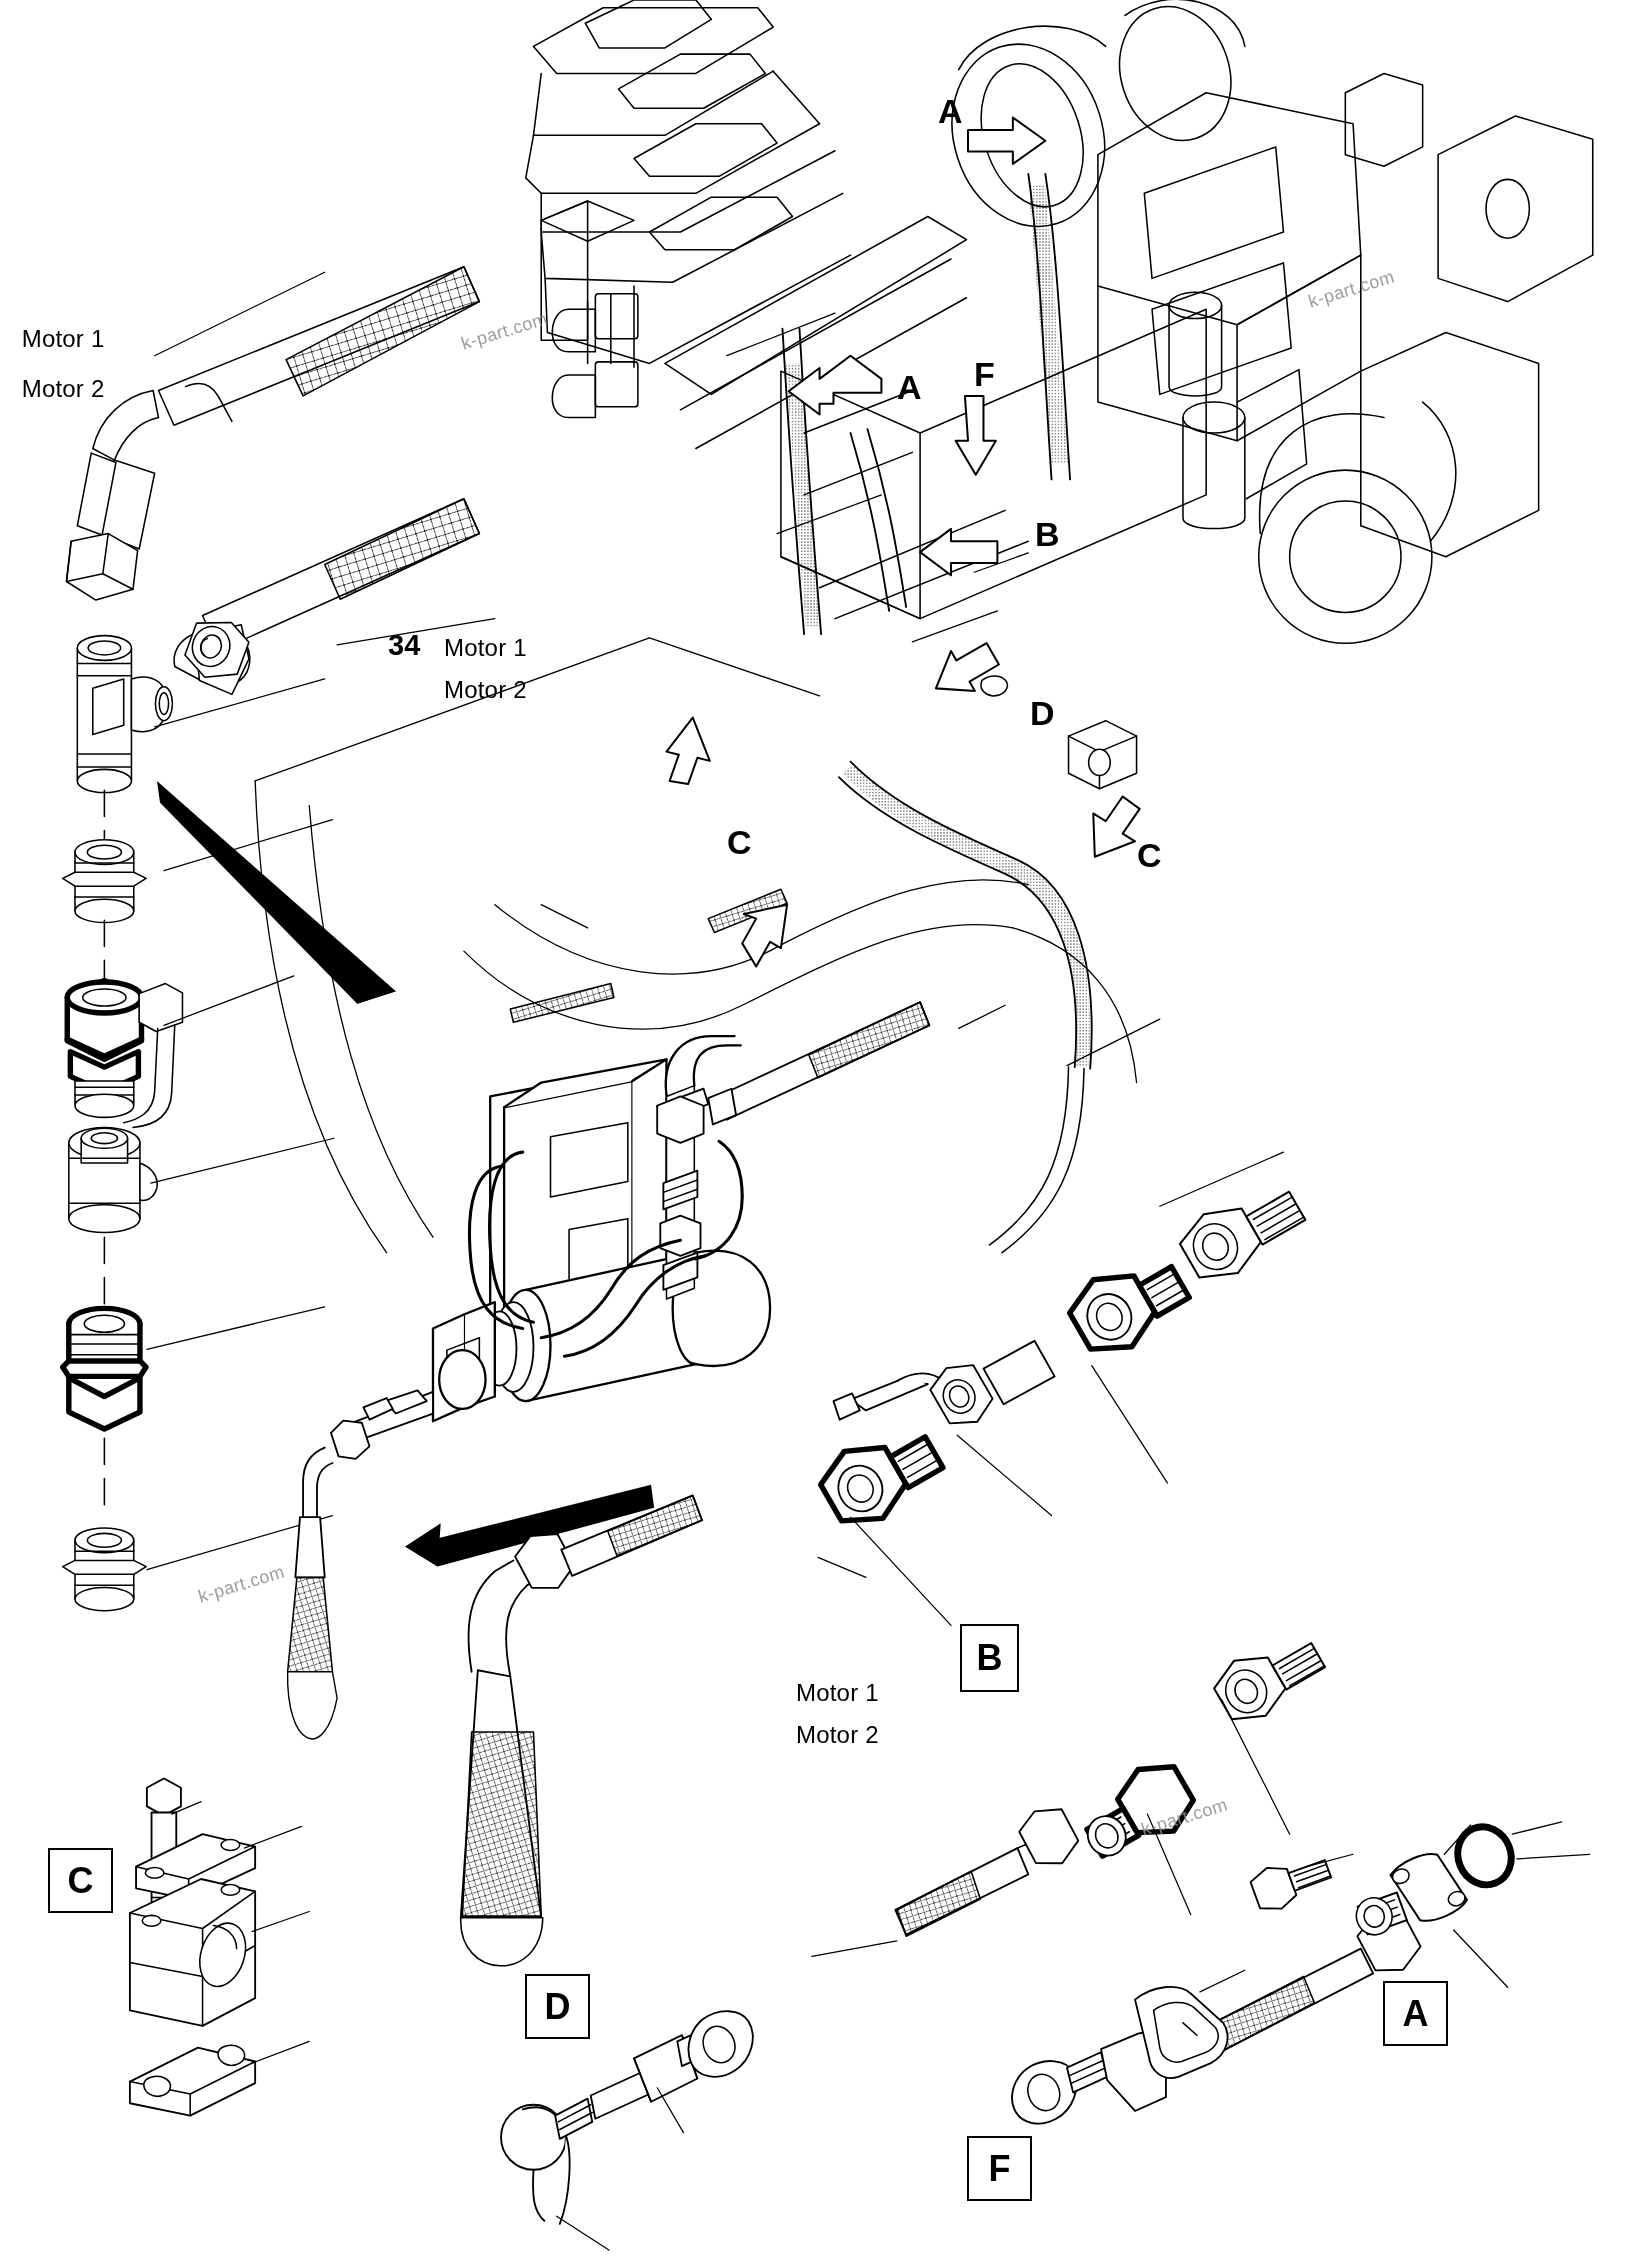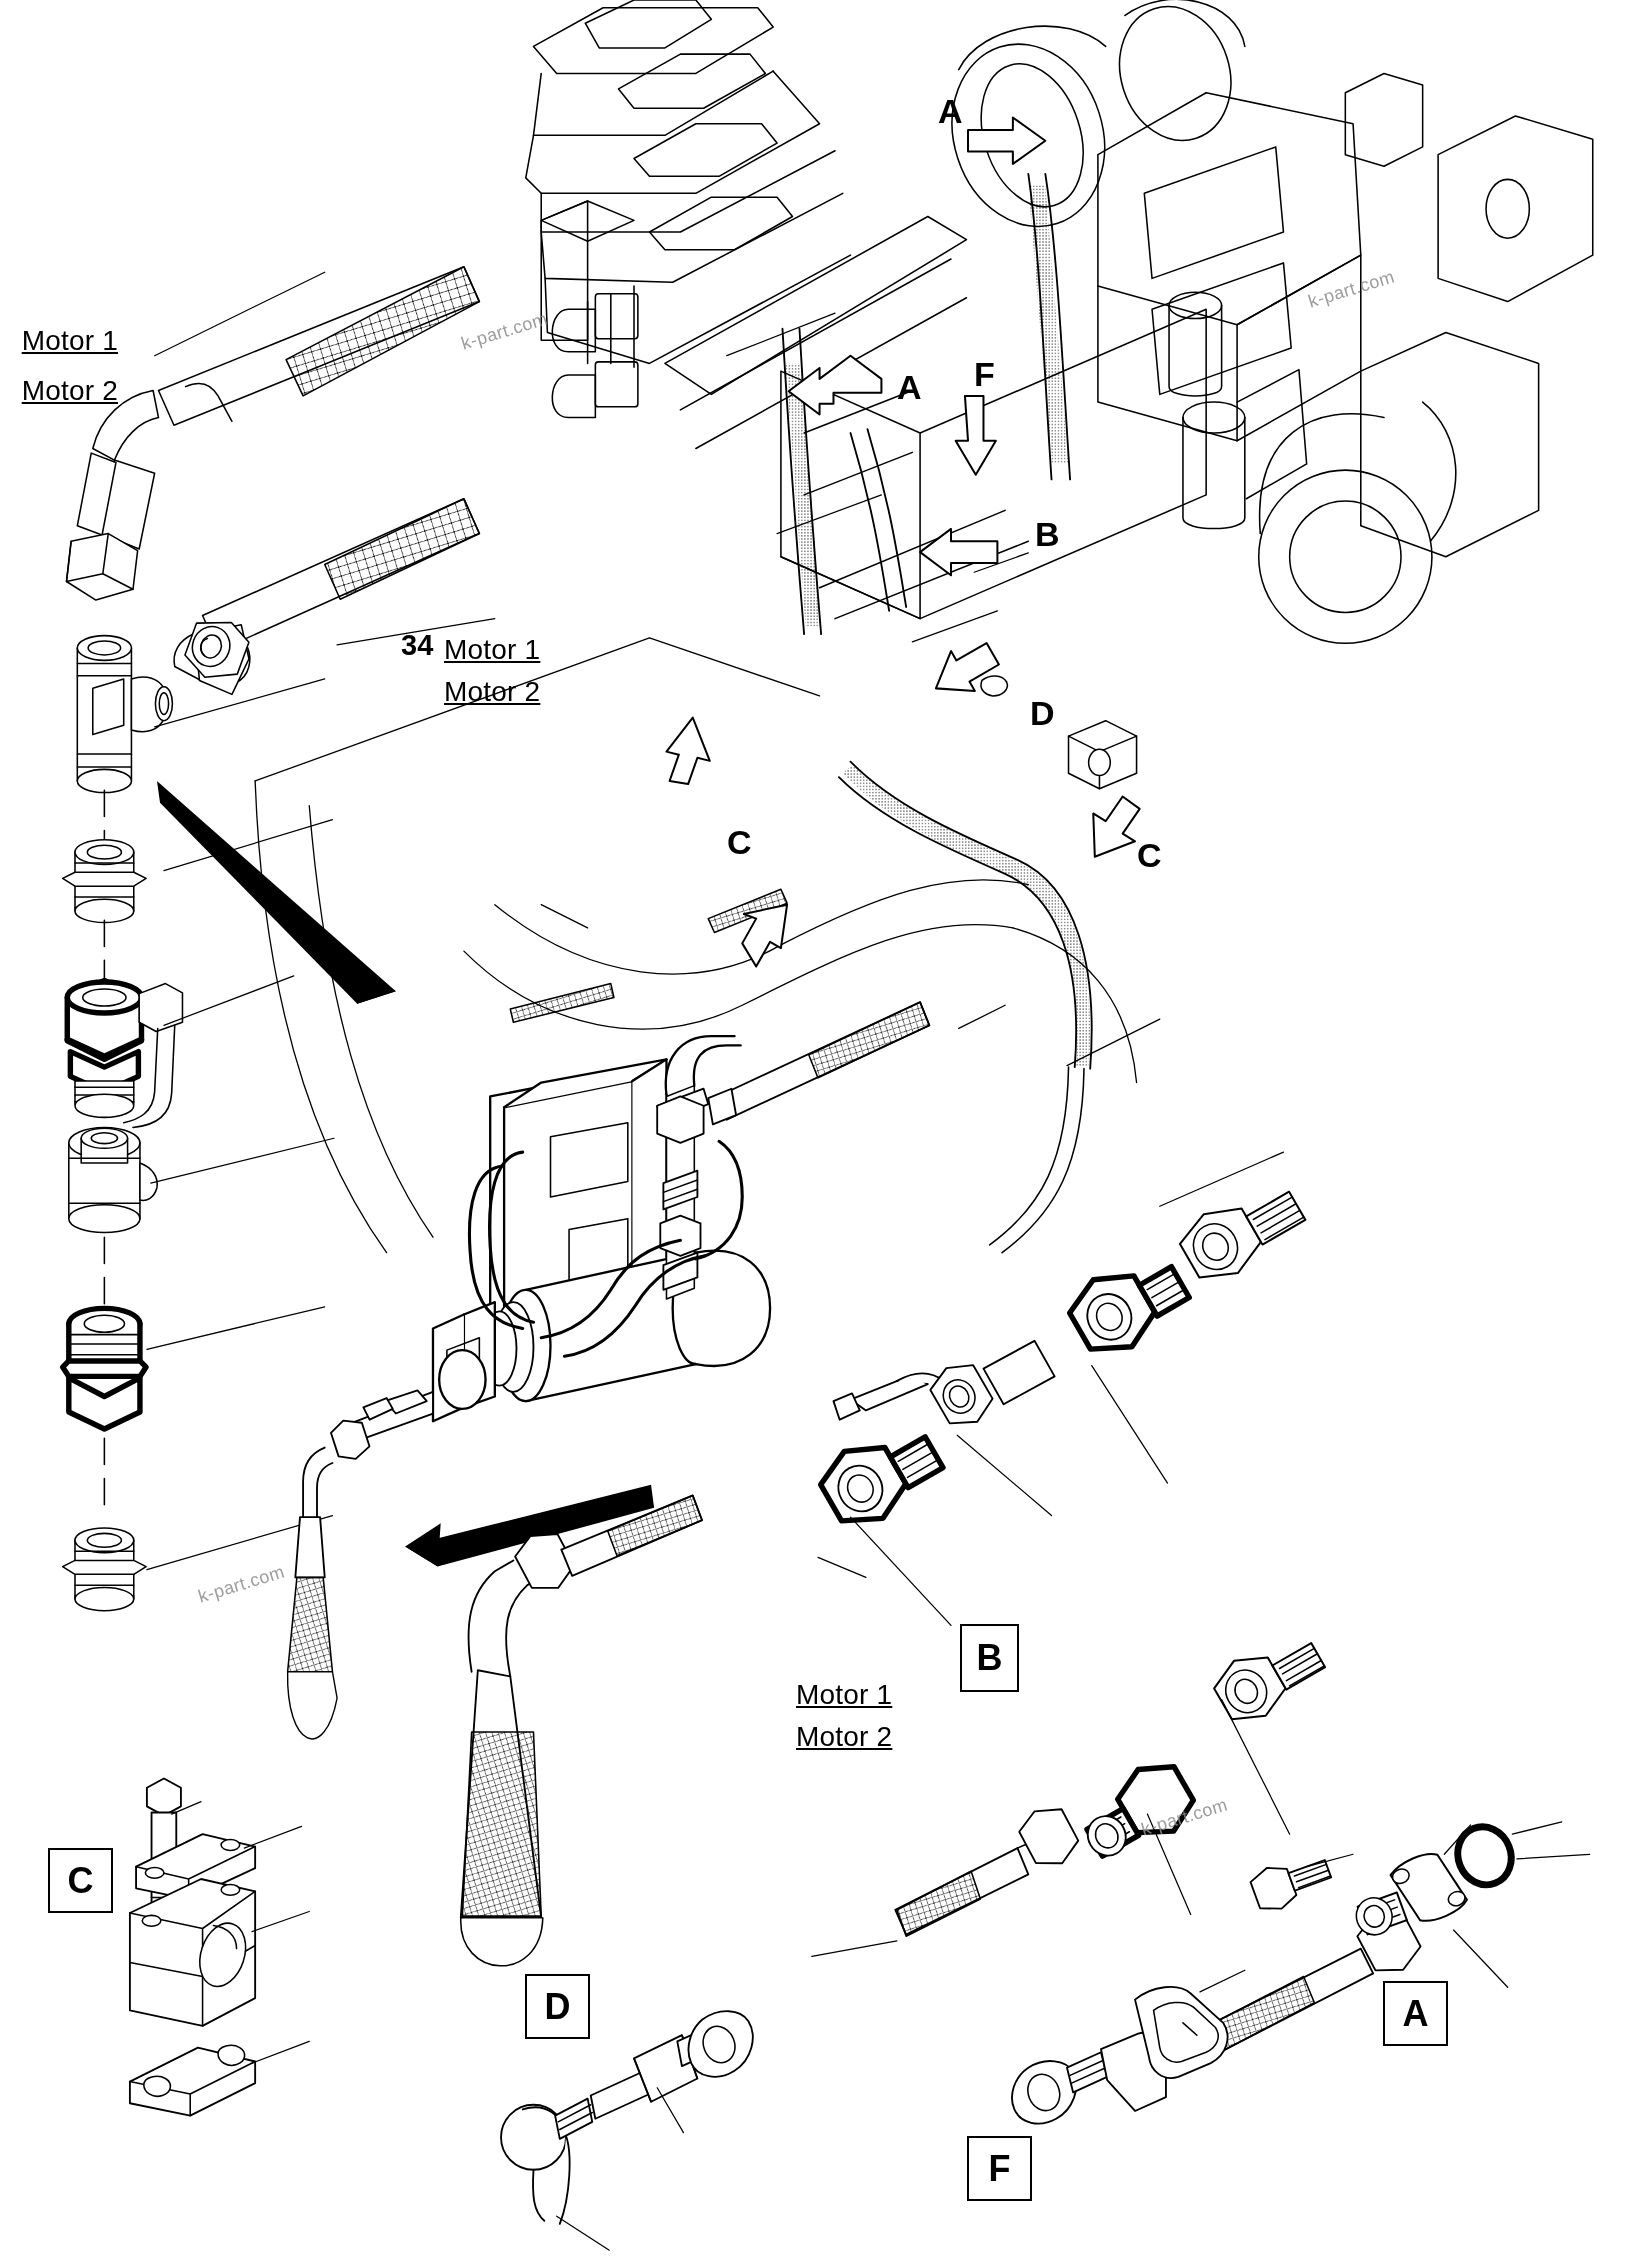--- a/index.html
+++ b/index.html
@@ -24,23 +24,22 @@
   }
   
   .txt {
     position: absolute;
     white-space: nowrap;
     color: #000;
     font-family: "Liberation Sans", sans-serif;
     line-height: 1;
   }
   .motor-label {
-    font-size: 28px;
+    font-size: 24px;
     letter-spacing: 0.2px;
-    text-decoration: underline;
   }
   .qty-label {
     font-size: 29px;
     font-weight: bold;
   }
   .callout-letter {
     font-size: 34px;
     font-weight: bold;
     letter-spacing: 0.4px;
   }
@@ -589,21 +588,21 @@
           <path d="M1552,2576 L1610,2548"></path>
         </g>
       </g>
 
     </g>
   </svg>
 
   <div id="text-layer">
       <div class="txt motor-label" style="left: 21.7px; top: 327px;">Motor 1</div>
       <div class="txt motor-label" style="left: 21.7px; top: 377px;">Motor 2</div>
-      <div class="txt qty-label" style="left: 401px; top: 631px;">34</div>
+      <div class="txt qty-label" style="left: 388px; top: 631px;">34</div>
       <div class="txt motor-label" style="left: 444px; top: 636px;">Motor 1</div>
       <div class="txt motor-label" style="left: 444px; top: 678px;">Motor 2</div>
       <div class="txt motor-label" style="left: 796px; top: 1681px;">Motor 1</div>
       <div class="txt motor-label" style="left: 796px; top: 1723px;">Motor 2</div>
       <div class="txt callout-letter" style="left: 938px; top: 94px;">A</div>
       <div class="txt callout-letter" style="left: 897px; top: 370px;">A</div>
       <div class="txt callout-letter" style="left: 974px; top: 357px;">F</div>
       <div class="txt callout-letter" style="left: 1035px; top: 517px;">B</div>
       <div class="txt callout-letter" style="left: 1030px; top: 696px;">D</div>
       <div class="txt callout-letter" style="left: 727px; top: 825px;">C</div>

